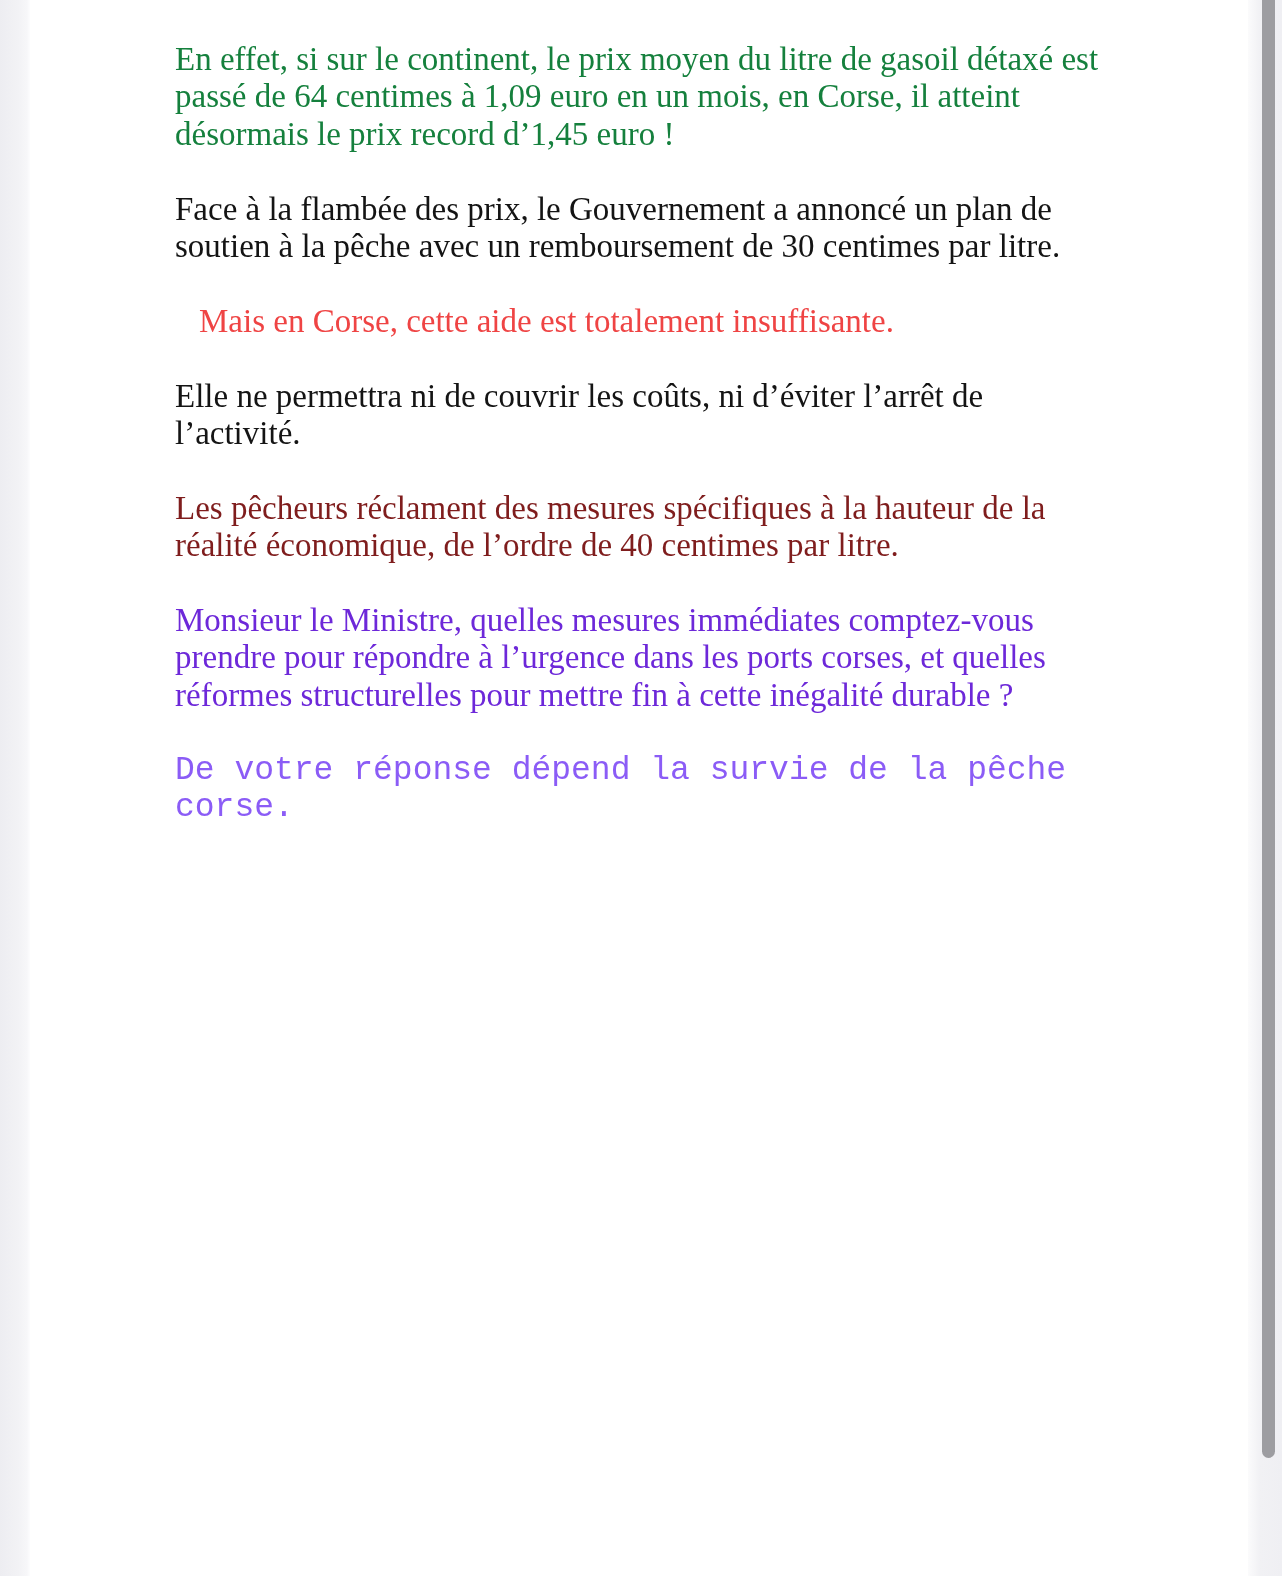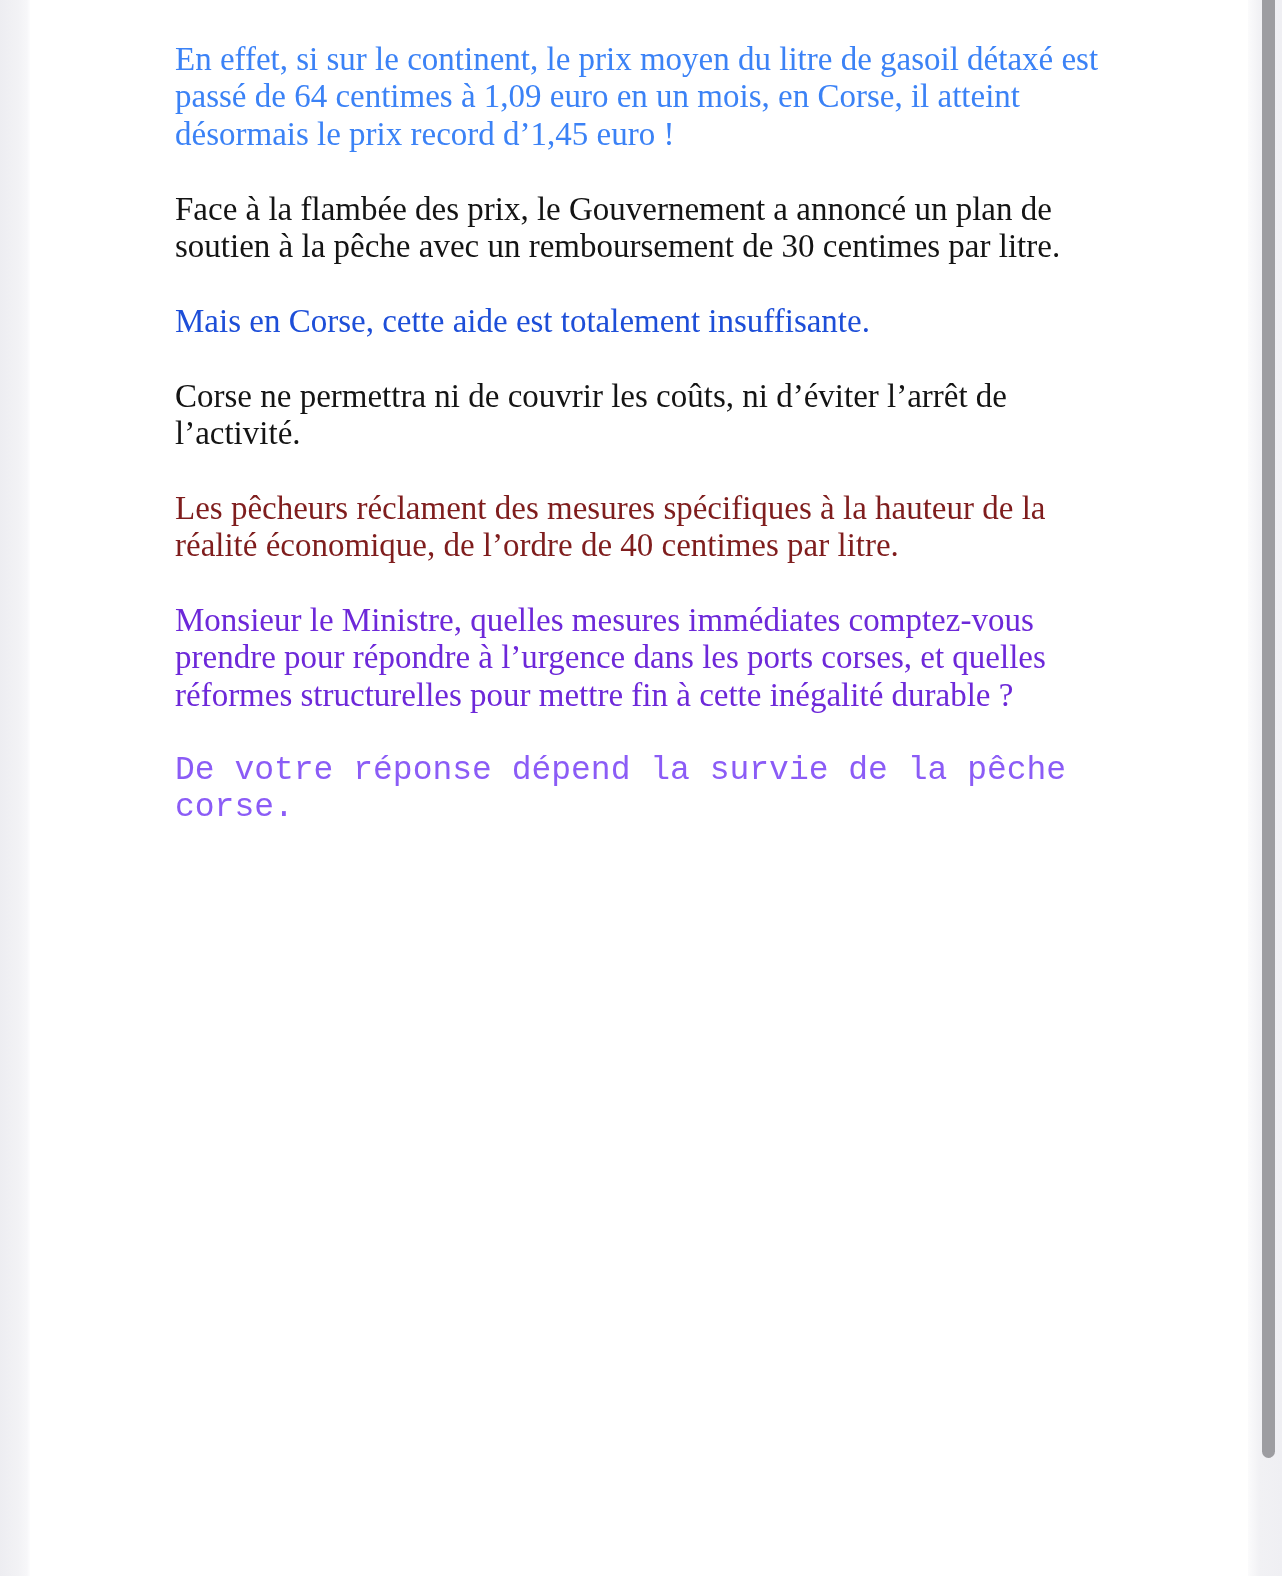--- a/index.html
+++ b/index.html
@@ -71,27 +71,27 @@
 </style>
 </head>
 <body>
 
 <div class="viewport">
 
   <div class="gutter-left"></div>
 
   <div class="page">
     <div class="text-block">
-      <p data-bind="doc.paragraphs.0.text" style="color: #3b82f6;">En effet, si sur le continent, le prix moyen du litre de gasoil détaxé est
+      <p data-bind="doc.paragraphs.0.text" style="color: #15803d;">En effet, si sur le continent, le prix moyen du litre de gasoil détaxé est
 passé de 64 centimes à 1,09 euro en un mois, en Corse, il atteint
 désormais le prix record d’1,45 euro !</p>
       <p data-bind="doc.paragraphs.1.text" style="color: rgb(20, 20, 20);">Face à la flambée des prix, le Gouvernement a annoncé un plan de
 soutien à la pêche avec un remboursement de 30 centimes par litre.</p>
-      <p data-bind="doc.paragraphs.2.text" style="color: #1d4ed8;">Mais en Corse, cette aide est totalement insuffisante.</p>
-      <p data-bind="doc.paragraphs.3.text" style="color: rgb(20, 20, 20);">Corse ne permettra ni de couvrir les coûts, ni d’éviter l’arrêt de
+      <p data-bind="doc.paragraphs.2.text" style="color: #ef4444; margin-left: 24px;">Mais en Corse, cette aide est totalement insuffisante.</p>
+      <p data-bind="doc.paragraphs.3.text" style="color: rgb(20, 20, 20);">Elle ne permettra ni de couvrir les coûts, ni d’éviter l’arrêt de
 l’activité.</p>
       <p data-bind="doc.paragraphs.4.text" style="color: #7f1d1d;">Les pêcheurs réclament des mesures spécifiques à la hauteur de la
 réalité économique, de l’ordre de 40 centimes par litre.</p>
       <p data-bind="doc.paragraphs.5.text" style="color: #6d28d9;">Monsieur le Ministre, quelles mesures immédiates comptez-vous
 prendre pour répondre à l’urgence dans les ports corses, et quelles
 réformes structurelles pour mettre fin à cette inégalité durable ?</p>
       <p data-bind="doc.paragraphs.6.text" style="color: #8b5cf6; font-family: Liberation Mono, monospace;">De votre réponse dépend la survie de la pêche corse.</p>
     </div>
   </div>
 

